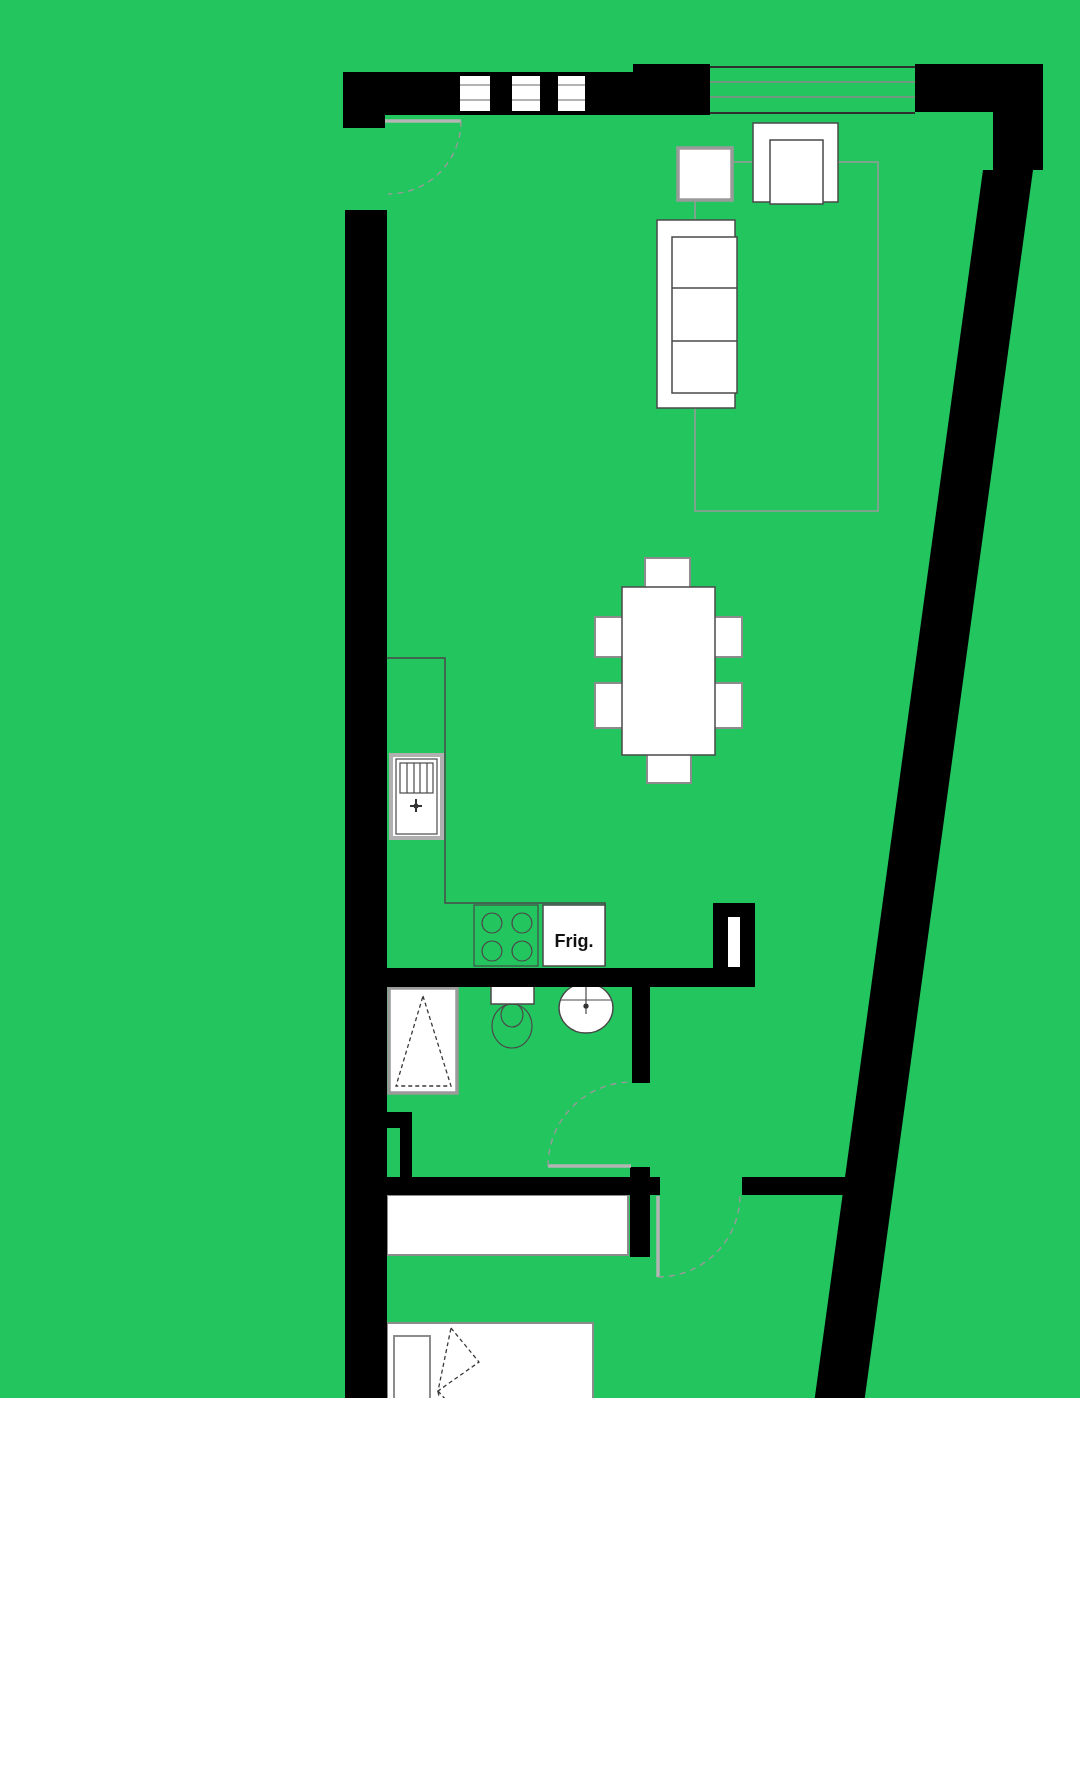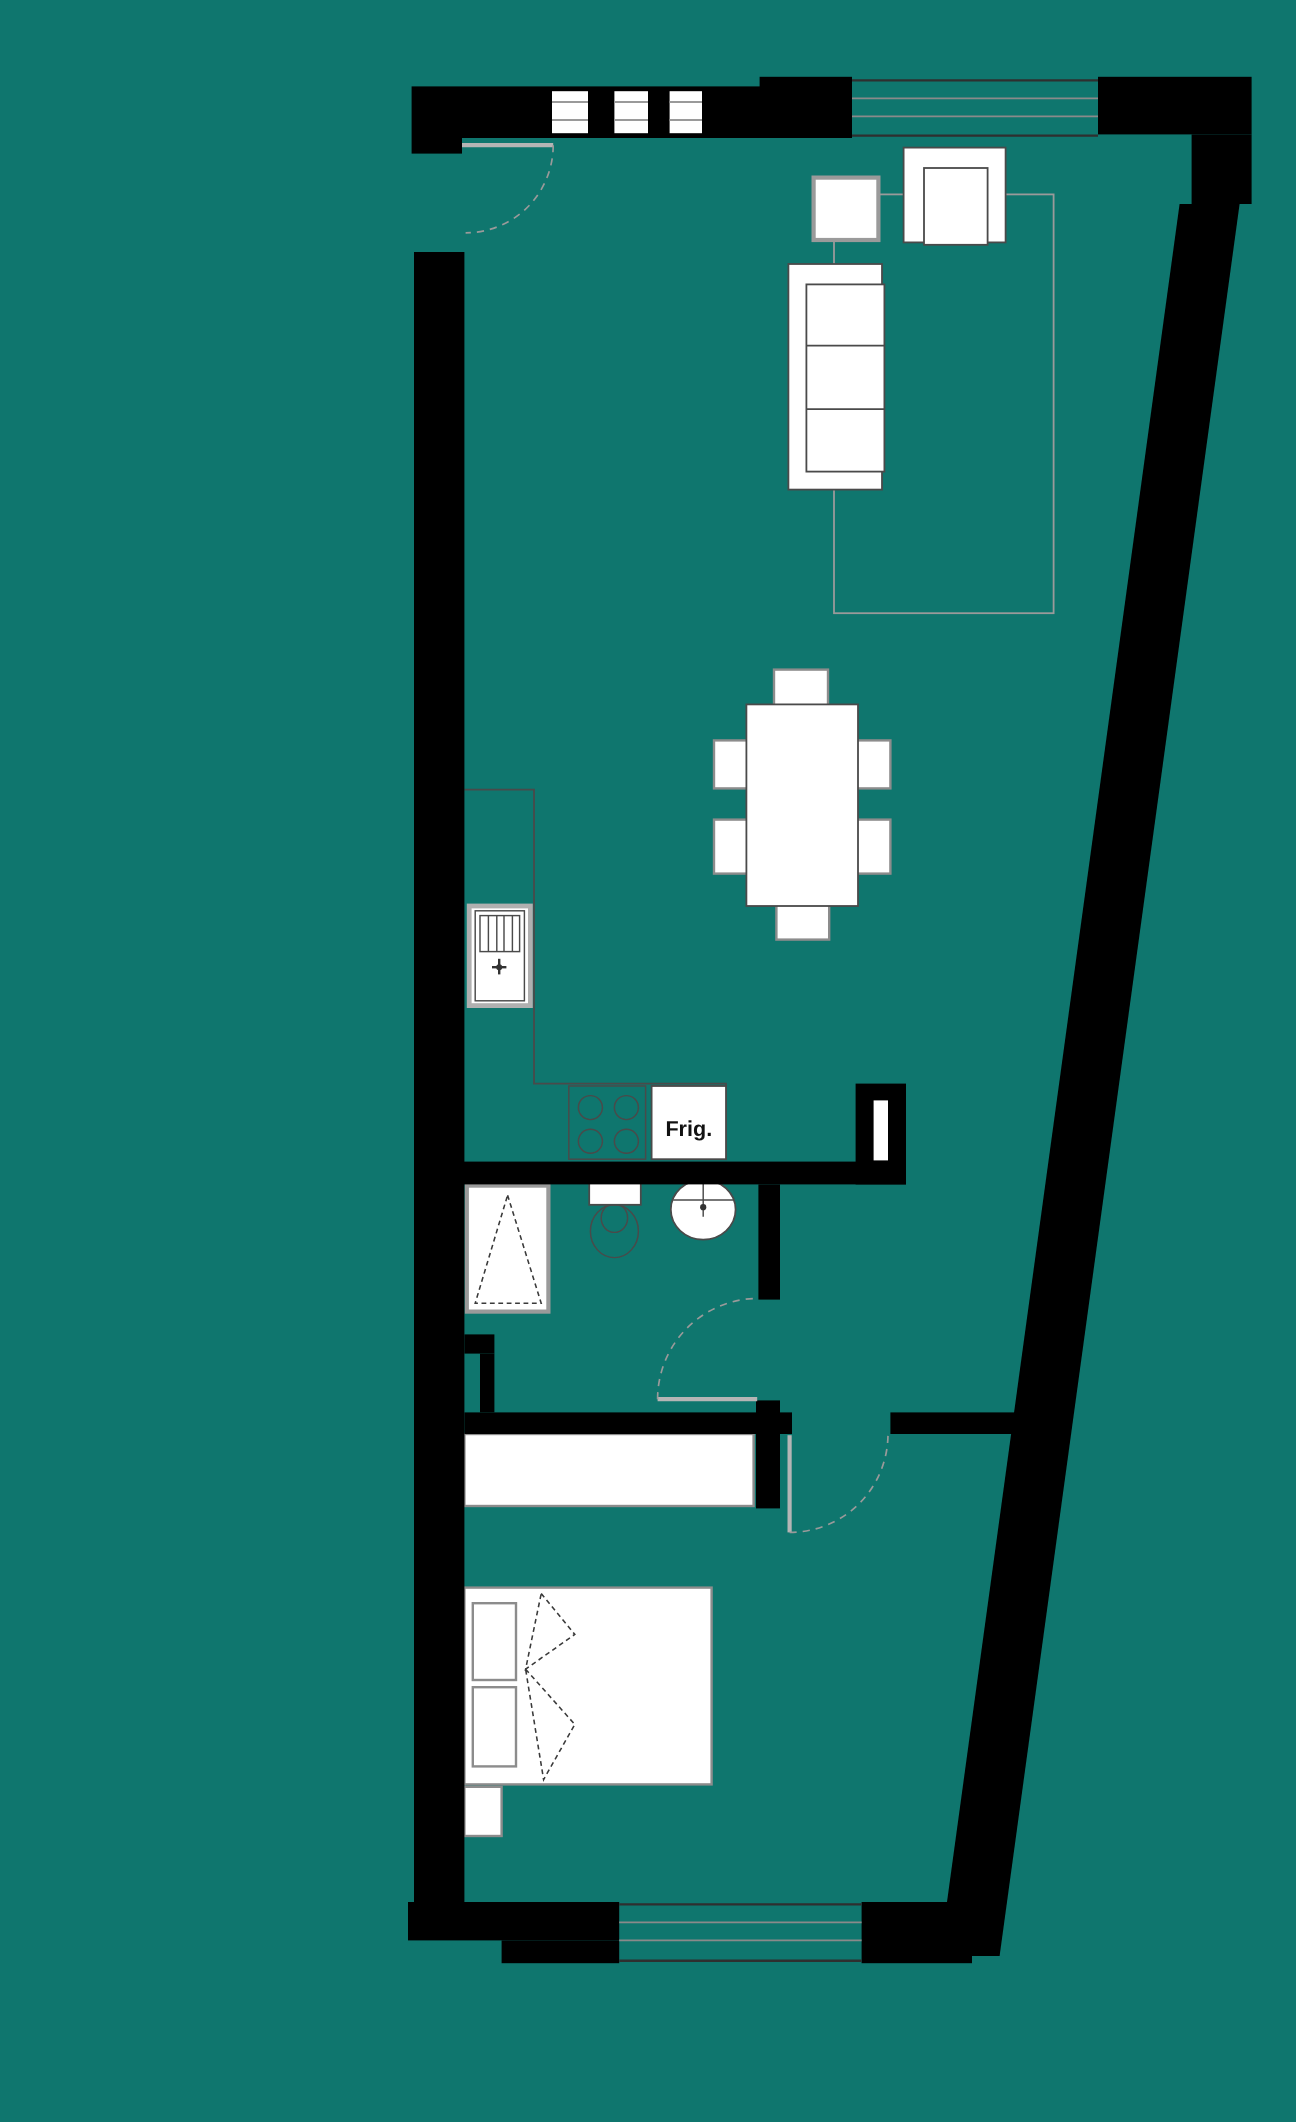--- a/index.html
+++ b/index.html
@@ -1,16 +1,16 @@
 <!DOCTYPE html>
 <html><head>
 <meta charset="utf-8">
 <style>
   html,body{margin:0;padding:0;background:#fff;}
-  .page{position:relative;width:1080px;height:1768px;background:#0f766e;overflow:hidden;
+  .page{position:relative;width:1080px;height:1398px;background:#22c55e;overflow:hidden;
         font-family:"Liberation Sans",sans-serif;}
   svg{position:absolute;left:0;top:0;}
   .wall{fill:#000000;stroke:none;}
   .cut{fill:#ffffff;stroke:none;}
   .ln{stroke:#4a4a4a;stroke-width:1.5;fill:none;}
   .thin{stroke:#4a4a4a;stroke-width:1.2;fill:none;}
   .furn{stroke:#4a4a4a;stroke-width:1.5;fill:#ffffff;}
   .furn-g{stroke:#8c8c8c;stroke-width:2;fill:#ffffff;}
   .furn-th{stroke:#9a9a9a;stroke-width:3.5;fill:#ffffff;}
   .sink-outer{stroke:#b0b0b0;stroke-width:4;fill:#ffffff;}

